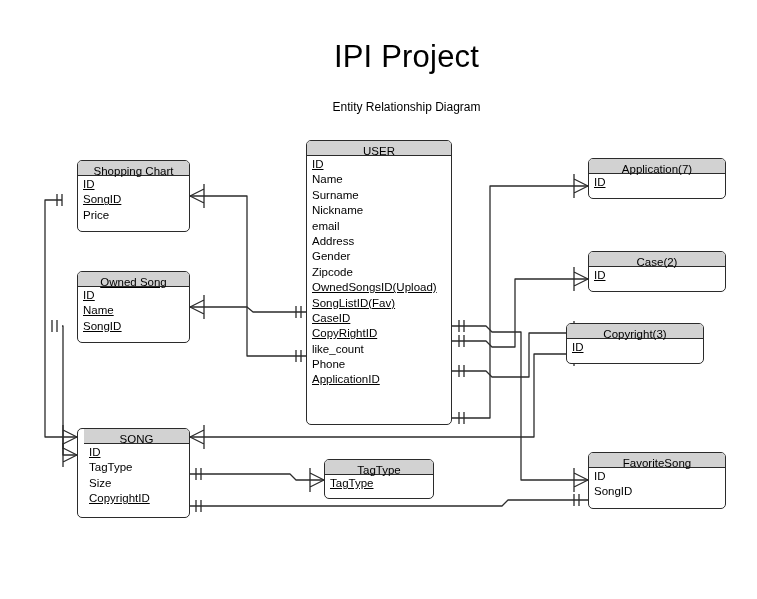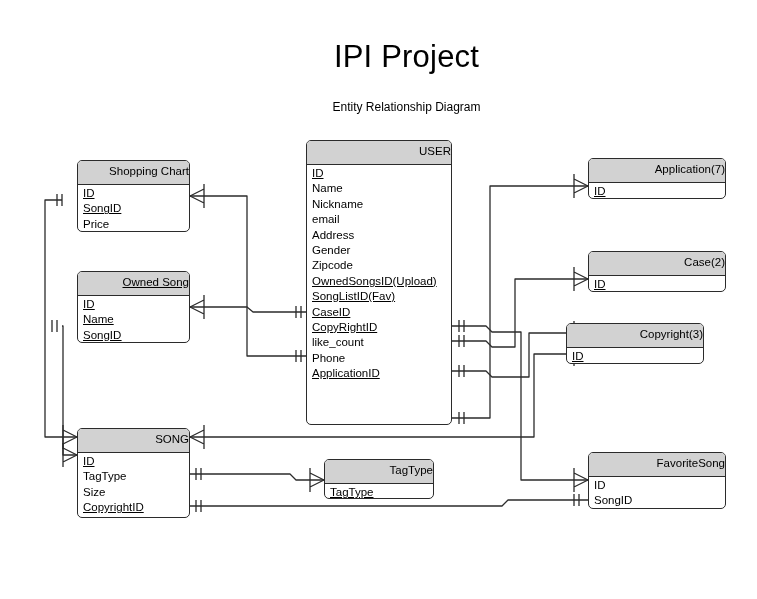--- a/index.html
+++ b/index.html
@@ -53,24 +53,24 @@
     box-sizing: border-box;
     border: 1.3px solid #2b2b2b;
     border-radius: 5px;
     background: #ffffff;
     overflow: hidden;
   }
   .entity-header {
     box-sizing: border-box;
     background: #d2d2d2;
     border-bottom: 1.3px solid #2b2b2b;
-    text-align: right;
+    text-align: center;
     font-size: 11.5px;
     line-height: 21px;
-    height: 24px;
+    height: 15px;
     white-space: nowrap;
   }
   .entity-body {
     padding: 1px 0 2px 0;
   }
   .attr {
     font-size: 11.5px;
     line-height: 15.4px;
     height: 15.4px;
     padding-left: 5px;
@@ -153,35 +153,36 @@
 
   <div class="entity" style="left:77px; top:271px; width:113px; height:72px;text-decoration:underline;">
     <div class="entity-header">Owned Song</div>
     <div class="entity-body">
       <div class="attr key">ID</div>
       <div class="attr">Name</div>
       <div class="attr key">SongID</div>
     </div>
   </div>
 
-  <div class="entity" style="left:77px; top:428px; width:113px; height:90px;">
+  <div class="entity" style="left:77px; top:428px; width:113px; height:90px;padding-left:6px;">
     <div class="entity-header">SONG</div>
     <div class="entity-body">
       <div class="attr key">ID</div>
       <div class="attr">TagType</div>
       <div class="attr">Size</div>
       <div class="attr key">CopyrightID</div>
     </div>
   </div>
 
   <div class="entity" style="left:306px; top:140px; width:146px; height:285px;">
     <div class="entity-header">USER</div>
     <div class="entity-body">
       <div class="attr key">ID</div>
       <div class="attr">Name</div>
+      <div class="attr">Surname</div>
       <div class="attr">Nickname</div>
       <div class="attr">email</div>
       <div class="attr">Address</div>
       <div class="attr">Gender</div>
       <div class="attr">Zipcode</div>
       <div class="attr key">OwnedSongsID(Upload)</div>
       <div class="attr key">SongListID(Fav)</div>
       <div class="attr key">CaseID</div>
       <div class="attr key">CopyRightID</div>
       <div class="attr">like_count</div>

